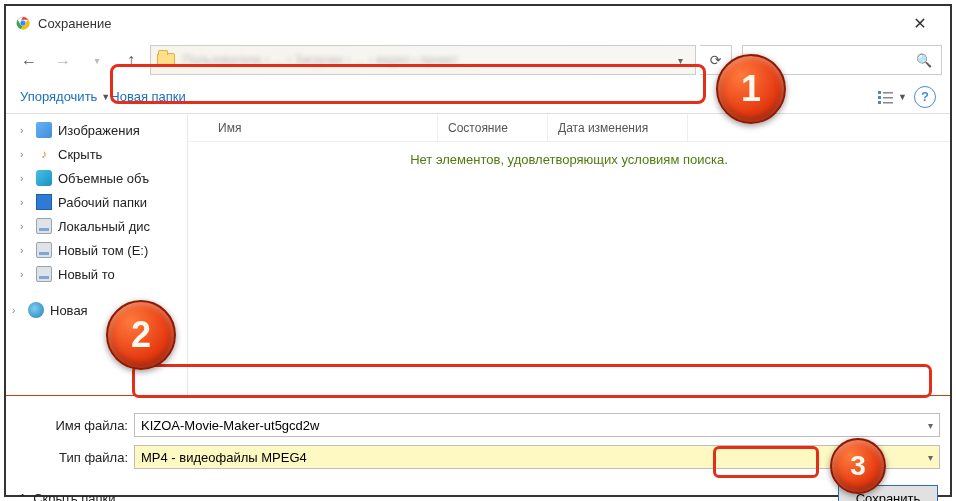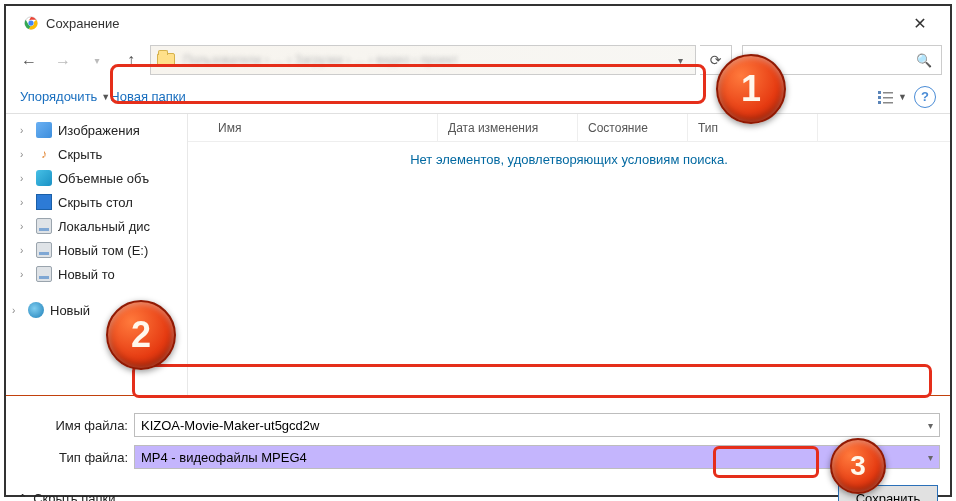--- a/index.html
+++ b/index.html
@@ -1,20 +1,20 @@
 <!DOCTYPE html>
 <html><head>
 <meta charset="utf-8">
 <style>
   * { box-sizing: border-box; margin: 0; padding: 0; font-family: 'Segoe UI', Tahoma, sans-serif; }
   body { background: #fff; width: 956px; height: 501px; position: relative; overflow: hidden; }
   .frame { position: absolute; left: 4px; top: 4px; width: 948px; height: 493px; border: 2px solid #333; background:#fff; }
   .window { position: absolute; inset: 0; background:#fff; }
 
-  .titlebar { height: 34px; display:flex; align-items:center; padding: 0 10px; color:#333; font-size:13px;margin-left:8px; }
+  .titlebar { height: 34px; display:flex; align-items:center; padding: 0 10px; color:#333; font-size:13px; }
   .titlebar .dot { width:14px; height:14px; margin-right:8px; display:inline-block; }
   .titlebar .spacer { flex:1; }
   .close-x { width:40px; text-align:center; font-size:16px; color:#333; cursor:pointer; }
 
   .navbar { height: 40px; display:flex; align-items:center; gap:4px; padding: 0 8px; font-size:13px; }
   .nav-arrow { width:30px; height:28px; display:flex; align-items:center; justify-content:center; color:#555; font-size:16px; }
   .nav-arrow.disabled { color:#bbb; }
   .addressbar { flex:1; height:30px; border:1px solid #ccc; display:flex; align-items:center; padding:0 6px; position:relative; background: linear-gradient(90deg,#f7f4ee,rgba(240,238,232,0.5)); }
   .folder-icon { width:18px; height:14px; background:#ffe08a; border:1px solid #d6b24c; border-radius:2px 2px 1px 1px; margin-right:8px; position:relative; }
   .folder-icon::before { content:''; position:absolute; top:-4px; left:0; width:8px; height:4px; background:#ffe08a; border:1px solid #d6b24c; border-bottom:none; border-radius:2px 2px 0 0; }
@@ -46,21 +46,21 @@
   .ico-net { background:radial-gradient(circle at 40% 40%, #7fcdf0, #1e7fb8); border-radius:50%; }
 
   .listpane { flex:1; display:flex; flex-direction:column; }
   .listheader { height:28px; display:flex; align-items:flex-end; border-bottom:1px solid #eee; font-size:12px; color:#555; }
   .lh { padding:0 10px; border-right:1px solid #eee; height:100%; display:flex; align-items:center; }
   .lh.name { width:250px; padding-left:30px; }
   .lh.state { width:110px; }
   .lh.date { width:140px; }
   .lh.type { width:130px; }
   .lh.size { flex:1; border-right:none; }
-  .empty { flex:1; text-align:center; color:#0369a1; font-size:13px; padding-top:10px; }
+  .empty { flex:1; text-align:center; color:#4d7c0f; font-size:13px; padding-top:10px; }
 
   .bottom { border-top:1px solid #c2410c; height:124px; position:relative; padding-top:15px; }
   .formrow { display:flex; align-items:center; height:28px; margin-bottom:4px; padding:0 10px; }
   .formlabel { width:118px; text-align:right; padding-right:6px; font-size:13px; color:#222; }
   .forminput { flex:1; height:24px; border:1px solid #bdbdbd; background:#fff; font-size:13px; padding:0 6px; display:flex; align-items:center; justify-content:space-between; }
   .droparrow { color:#666; font-size:10px; }
   .footer { position:absolute; bottom:6px; left:0; right:0; height:30px; display:flex; align-items:center; padding:0 12px; }
   .hide-folders { display:flex; align-items:center; gap:6px; font-size:13px; color:#222; cursor:pointer; }
   .foot-spacer { flex:1; }
   .btn { min-width:100px; height:26px; border:1px solid #999; background:#e5e5e5; font-size:13px; display:flex; align-items:center; justify-content:center; cursor:pointer; }
@@ -156,73 +156,70 @@
             <span>Скрыть</span>
           </div>
       <div class="tree-item">
             <span class="tree-exp">›</span>
             <span class="ico ico-3d"></span>
             <span>Объемные объ</span>
           </div>
       <div class="tree-item">
             <span class="tree-exp">›</span>
             <span class="ico ico-desk"></span>
-            <span>Скрыть стол</span>
+            <span>Рабочий папки</span>
           </div>
       <div class="tree-item">
             <span class="tree-exp">›</span>
             <span class="ico ico-drv"></span>
             <span>Локальный дис</span>
           </div>
       <div class="tree-item">
             <span class="tree-exp">›</span>
             <span class="ico ico-drv"></span>
             <span>Новый том (E:)</span>
           </div>
       <div class="tree-item">
             <span class="tree-exp">›</span>
             <span class="ico ico-drv"></span>
             <span>Новый то</span>
           </div>
       <div class="tree-item net">
             <span class="tree-exp">›</span>
             <span class="ico ico-net"></span>
-            <span>Новый</span>
+            <span>Новая</span>
           </div>
     </div>
     <div class="listpane">
       <div class="listheader">
         <div class="lh name">
               <span>Имя</span>
             </div>
-        <div class="lh date">
-              <span>Дата изменения</span>
-            </div>
         <div class="lh state">
               <span>Состояние</span>
             </div>
-        <div class="lh type">
-              <span>Тип</span>
+        <div class="lh date">
+              <span>Дата изменения</span>
             </div>
       </div>
       <div class="empty">Нет элементов, удовлетворяющих условиям поиска.</div>
     </div>
   </div>
 
   <div class="bottom">
     <div class="formrow">
       <div class="formlabel">Имя файла:</div>
       <div class="forminput">
         <span>KIZOA-Movie-Maker-ut5gcd2w</span>
         <span class="droparrow">▾</span>
       </div>
     </div>
     <div class="formrow">
       <div class="formlabel">Тип файла:</div>
-      <div class="forminput" style="background:#c4b5fd;">
+      <div class="forminput" style="background:#fef9c3;">
         <span>MP4 - видеофайлы MPEG4</span>
         <span class="droparrow">▾</span>
       </div>
     </div>
     <div class="footer">
       <div class="hide-folders">
         <span style="font-size:11px;">⌃</span>
         <span>Скрыть папки</span>
       </div>
       <div class="foot-spacer"></div>

